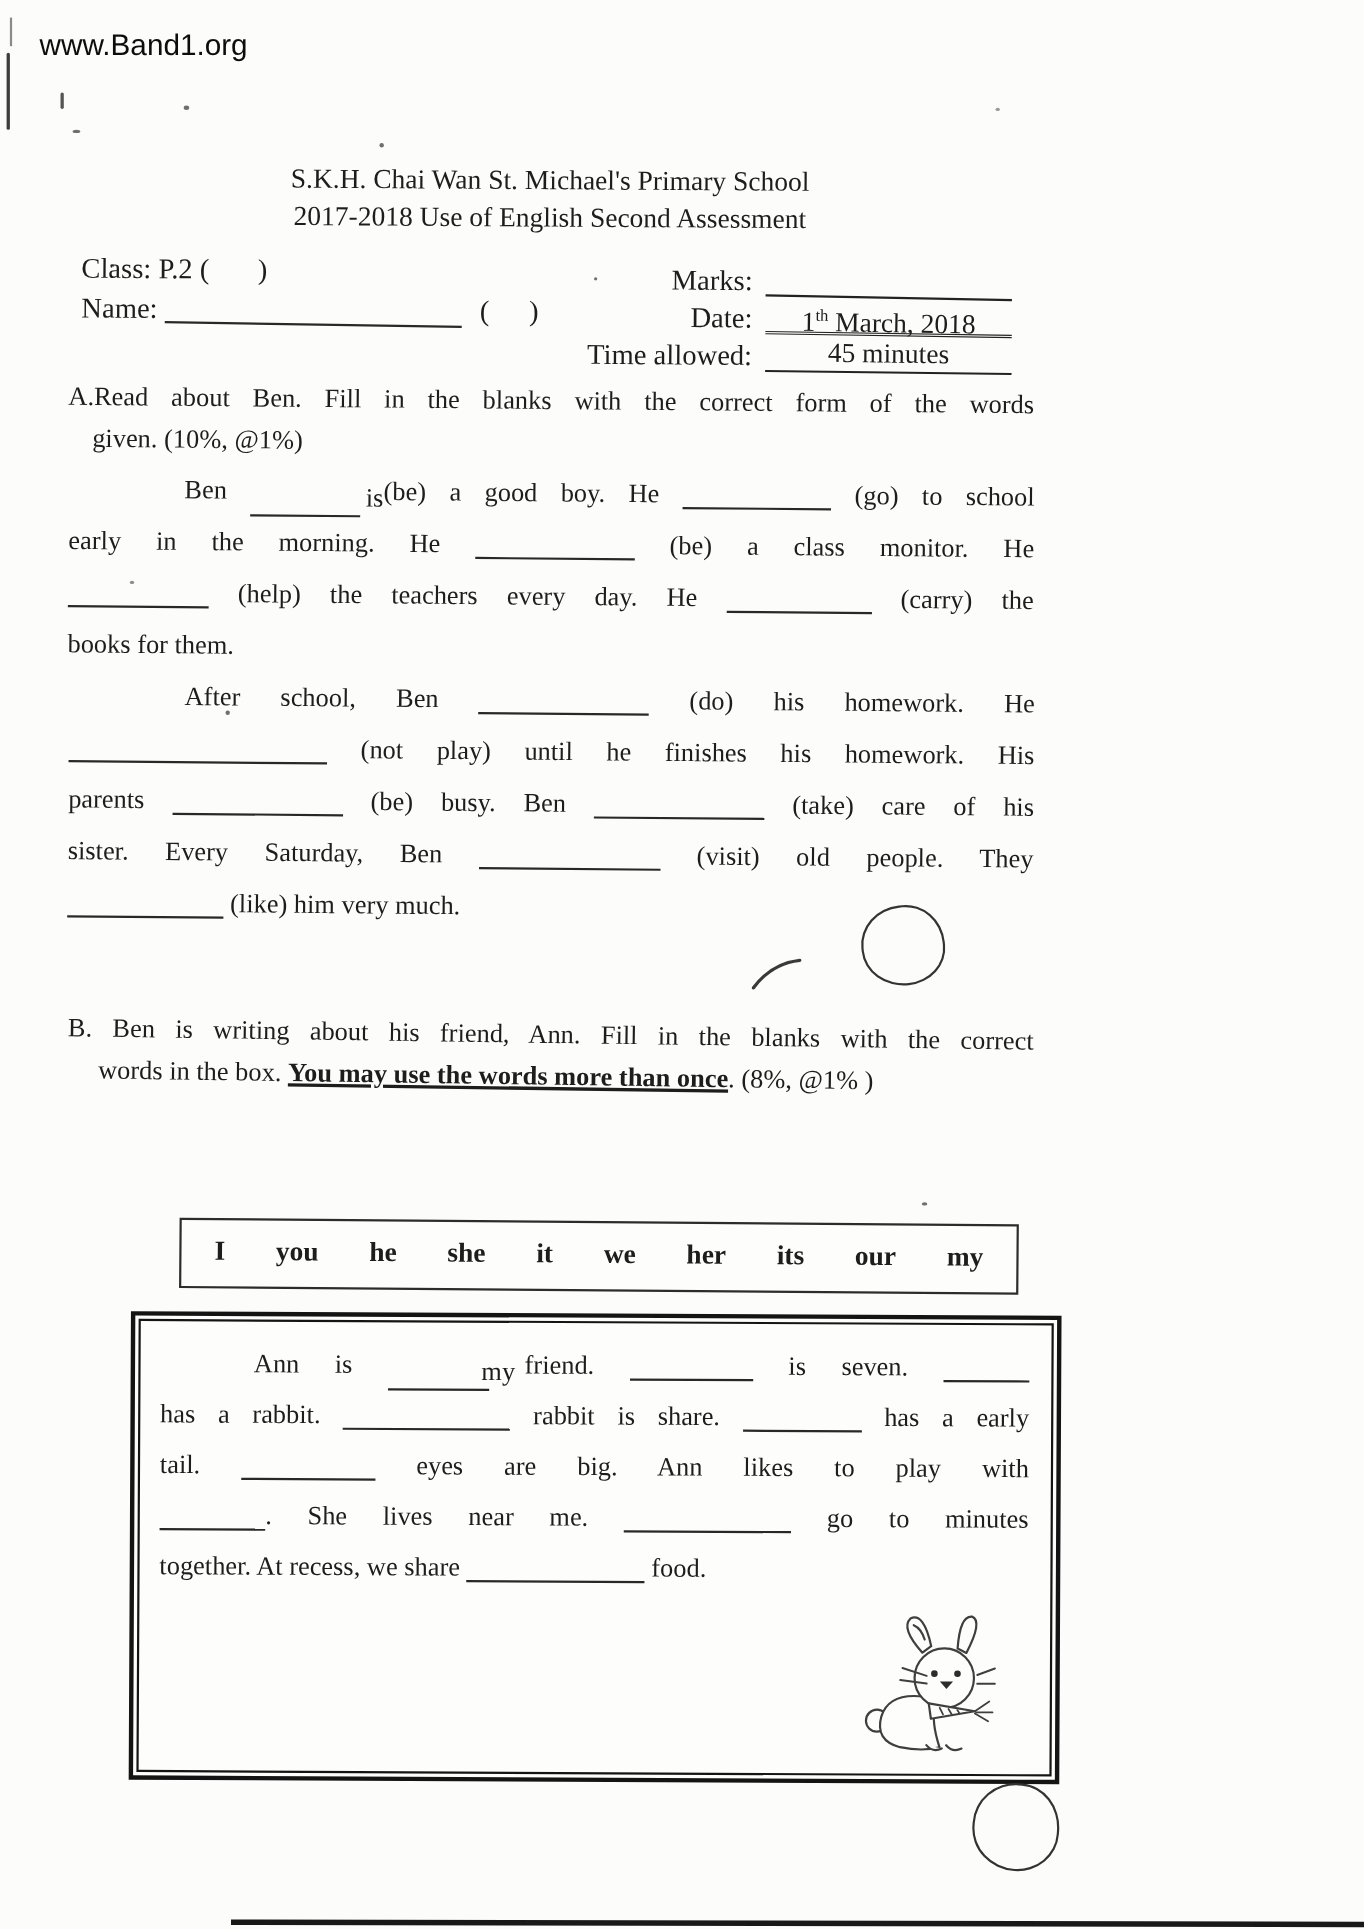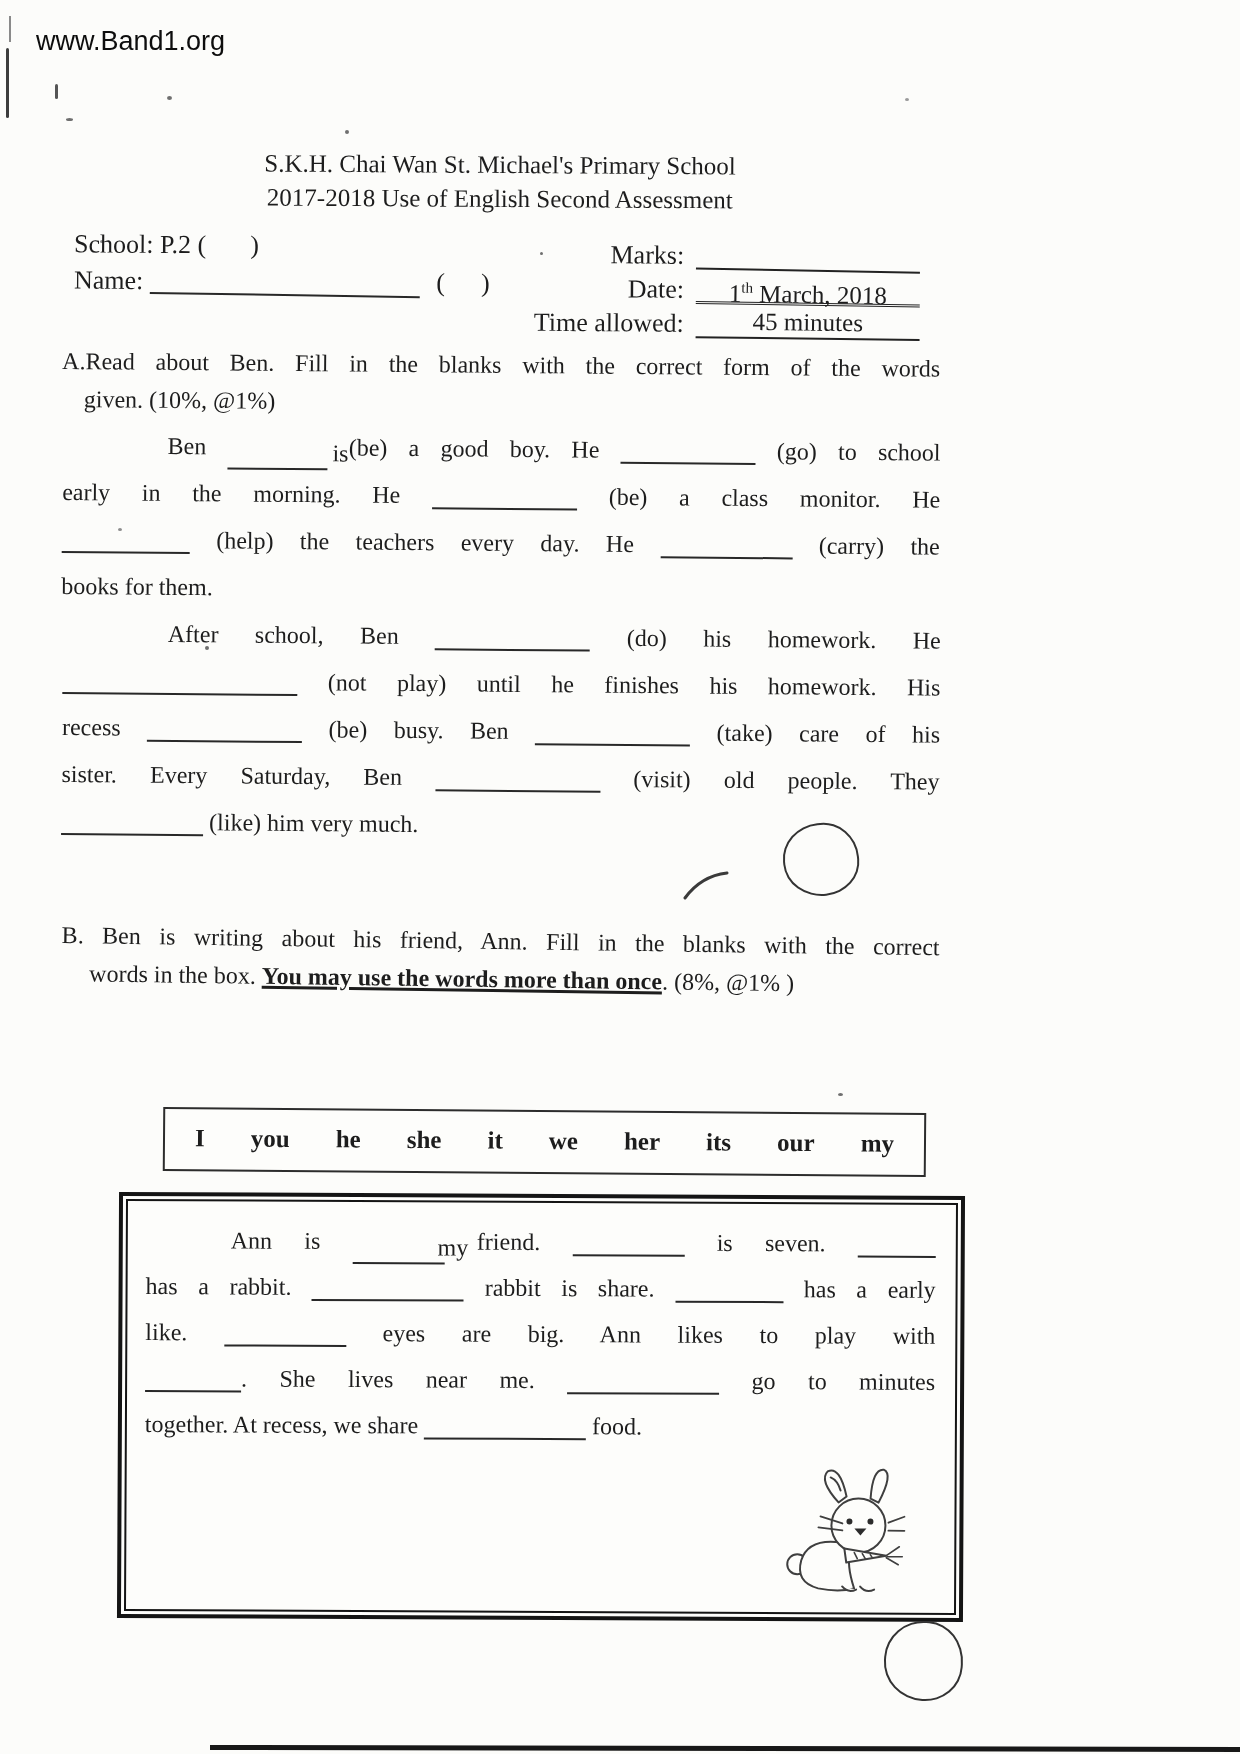--- a/index.html
+++ b/index.html
@@ -101,21 +101,21 @@
   <div class="speck s10"></div>
   <div class="speck s11"></div>
   <div class="speck s12"></div>
 
   <div class="header">
     <div>S.K.H. Chai Wan St. Michael's Primary School</div>
     <div>2017-2018 Use of English Second Assessment</div>
   </div>
 
   <div class="class-row">
-    <span>School: P.2 (</span><span class="class-close">)</span>
+    <span>Class: P.2 (</span><span class="class-close">)</span>
   </div>
 
   <div class="name-row">
     <span>Name:</span>
     <span class="blank name-blank"></span>
     <span class="name-suffix">(&nbsp;&nbsp;&nbsp;&nbsp;)</span>
   </div>
 
   <div class="info-right">
     <div class="irow">
@@ -138,21 +138,21 @@
     </div>
   <div class="block tilt" style="top:422px">
       <div class="tline just" style="text-indent: 105px;"><span class="">Ben</span> <span class="blank filled" style="width: 100px;">is</span> <span class="">(be) a good boy. He</span> <span class="blank" style="width: 135px;"></span> <span class="">(go) to school</span></div>
       <div class="tline just"><span class="">early in the morning. He</span> <span class="blank" style="width: 145px;"></span> <span class="">(be) a class monitor. He</span></div>
       <div class="tline just"><span class="blank" style="width: 128px;"></span> <span class="">(help) the teachers every day. He</span> <span class="blank" style="width: 132px;"></span> <span class="">(carry) the</span></div>
       <div class="tline"><span class="">books for them.</span></div>
     </div>
   <div class="block tilt" style="top:610px">
       <div class="tline just" style="text-indent: 105px;"><span class="">After school, Ben</span> <span class="blank" style="width: 155px;"></span> <span class="">(do) his homework. He</span></div>
       <div class="tline just"><span class="blank" style="width: 235px;"></span> <span class="">(not play) until he finishes his homework. His</span></div>
-      <div class="tline just"><span class="">recess</span> <span class="blank" style="width: 155px;"></span> <span class="">(be) busy. Ben</span> <span class="blank" style="width: 155px;"></span> <span class="">(take) care of his</span></div>
+      <div class="tline just"><span class="">parents</span> <span class="blank" style="width: 155px;"></span> <span class="">(be) busy. Ben</span> <span class="blank" style="width: 155px;"></span> <span class="">(take) care of his</span></div>
       <div class="tline just"><span class="">sister. Every Saturday, Ben</span> <span class="blank" style="width: 165px;"></span> <span class="">(visit) old people. They</span></div>
       <div class="tline"><span class="blank" style="width: 142px;"></span> <span class="">(like) him very much.</span></div>
     </div>
 
   <div class="mark-circle c1"></div>
   <svg class="pen-stroke" width="58" height="32" viewBox="0 0 58 32">
     <path d="M2 28 Q18 6 44 3" fill="none" stroke="#3a3a3a" stroke-width="3" stroke-linecap="round"></path>
   </svg>
 
   <div class="block tight" style="top:916px; transform:rotate(0.8deg); transform-origin:0 0;">
@@ -164,21 +164,21 @@
     <div>
         <div class="tline just"><span class="b ">I</span> <span class="b ">you</span> <span class="b ">he</span> <span class="b ">she</span> <span class="b ">it</span> <span class="b ">we</span> <span class="b ">her</span> <span class="b ">its</span> <span class="b ">our</span> <span class="b ">my</span></div>
       </div>
   </div>
 
   <div class="big-box">
     <div class="big-box-inner">
       <div>
           <div class="tline just" style="text-indent: 85px;"><span class="">Ann is</span> <span class="blank filled" style="width: 92px;">my</span> <span class="">friend.</span> <span class="blank" style="width: 112px;"></span> <span class="">is seven.</span> <span class="blank" style="width: 78px;"></span></div>
           <div class="tline just"><span class="">has a rabbit.</span> <span class="blank" style="width: 152px;"></span> <span class="">rabbit is share.</span> <span class="blank" style="width: 108px;"></span> <span class="">has a early</span></div>
-          <div class="tline just"><span class="">like.</span> <span class="blank" style="width: 122px;"></span> <span class="">eyes are big. Ann likes to play with</span></div>
+          <div class="tline just"><span class="">tail.</span> <span class="blank" style="width: 122px;"></span> <span class="">eyes are big. Ann likes to play with</span></div>
           <div class="tline just"><span class="blank" style="width: 96px;"></span><span class="">. She lives near me.</span> <span class="blank" style="width: 152px;"></span> <span class="">go to minutes</span></div>
           <div class="tline"><span class="">together. At recess, we share</span> <span class="blank" style="width: 162px;"></span> <span class="">food.</span></div>
         </div>
       <svg class="rabbit" width="130" height="134" viewBox="0 0 130 134">
         <g fill="#fdfdfb" stroke="#3f3f3f" stroke-width="2" stroke-linecap="round" stroke-linejoin="round">
           <path d="M56 38 Q36 16 45 7 Q57 1 64 32 Z"></path>
           <path d="M48 13 Q55 16 58 26"></path>
           <path d="M88 34 Q90 4 101 5 Q111 9 96 38 Z"></path>
           <circle cx="15" cy="100" r="10"></circle>
           <path d="M58 78 Q26 74 19 96 Q13 118 36 124 Q56 128 72 124 Q64 100 68 86 Z"></path>

